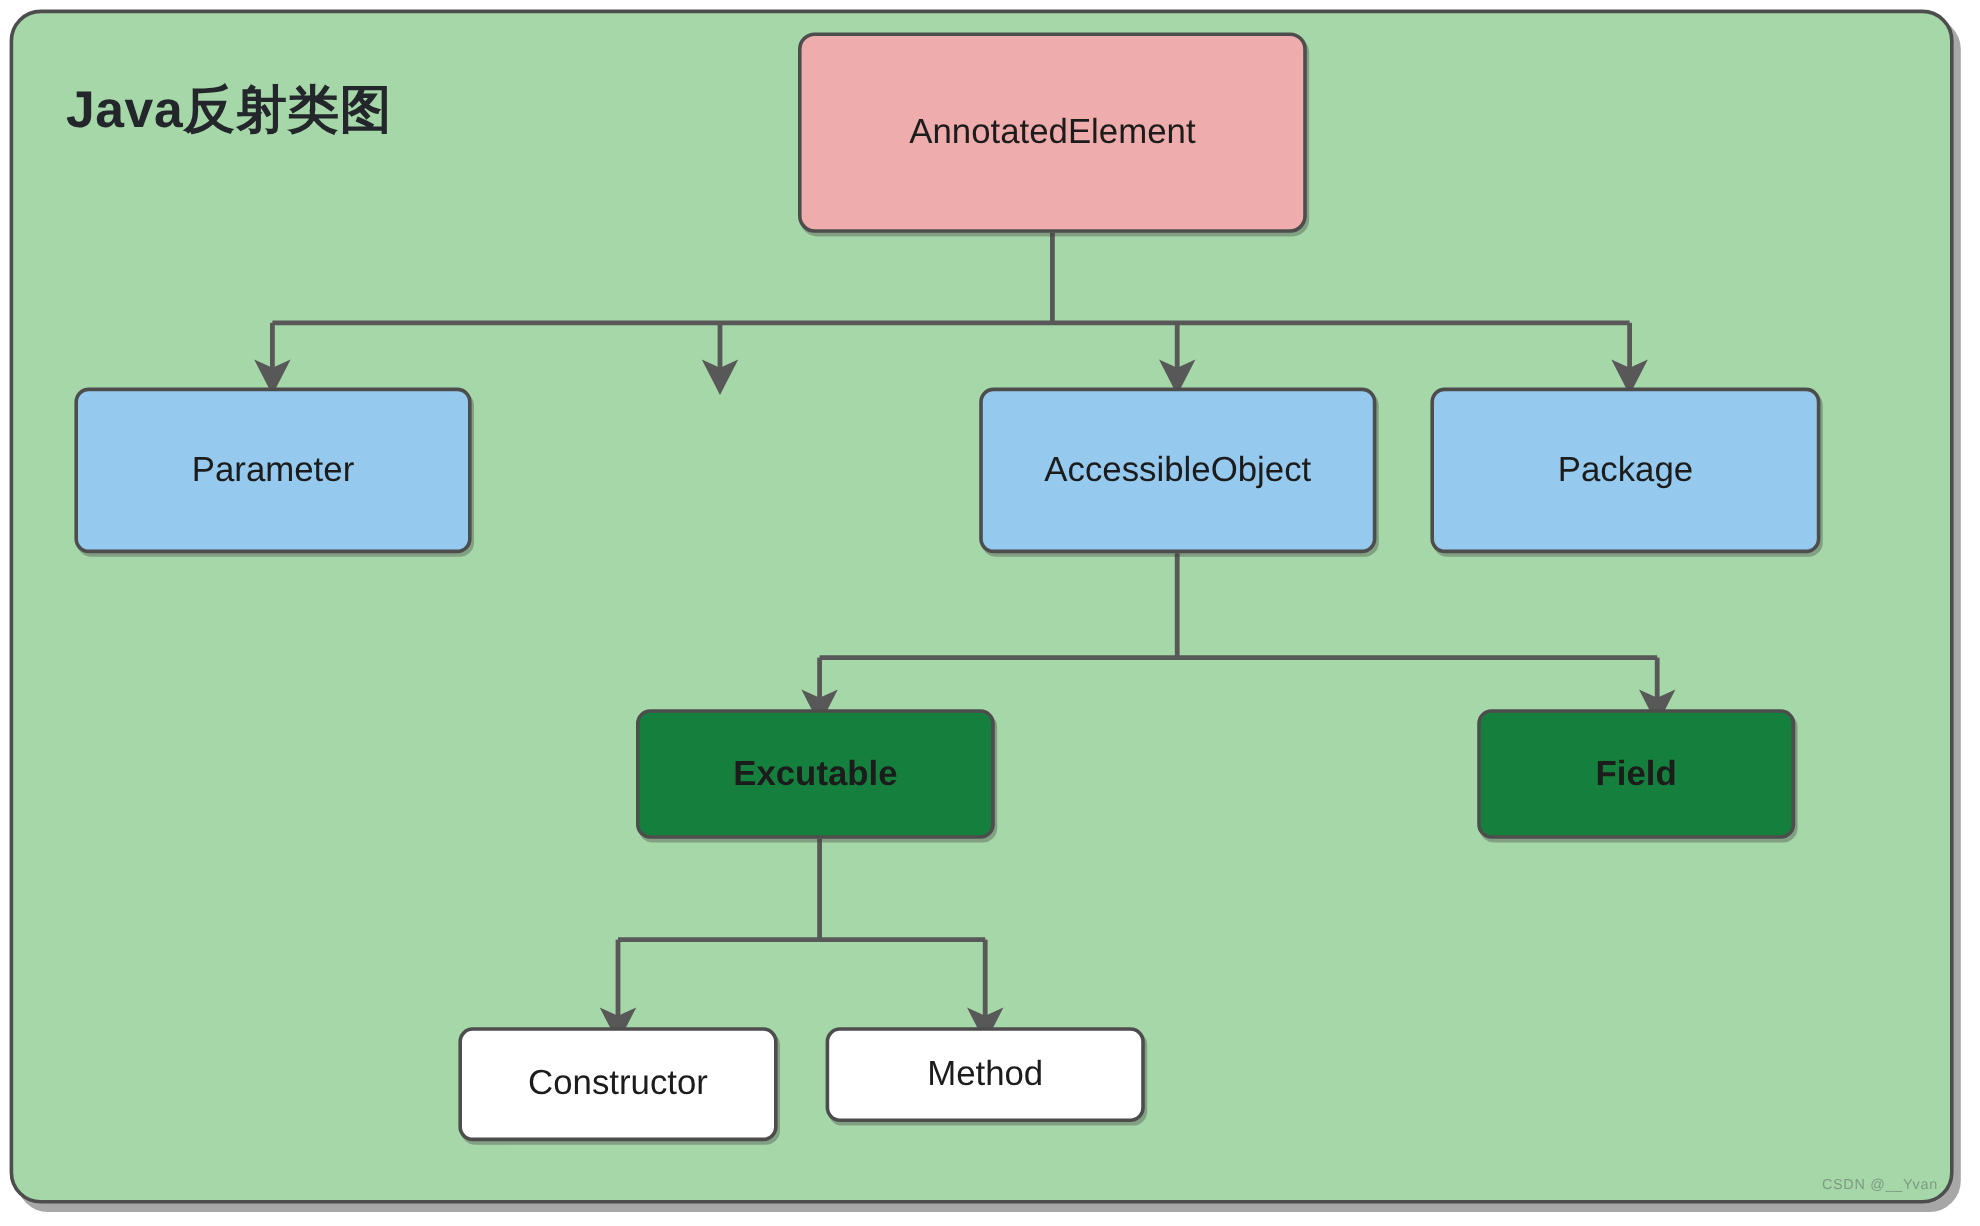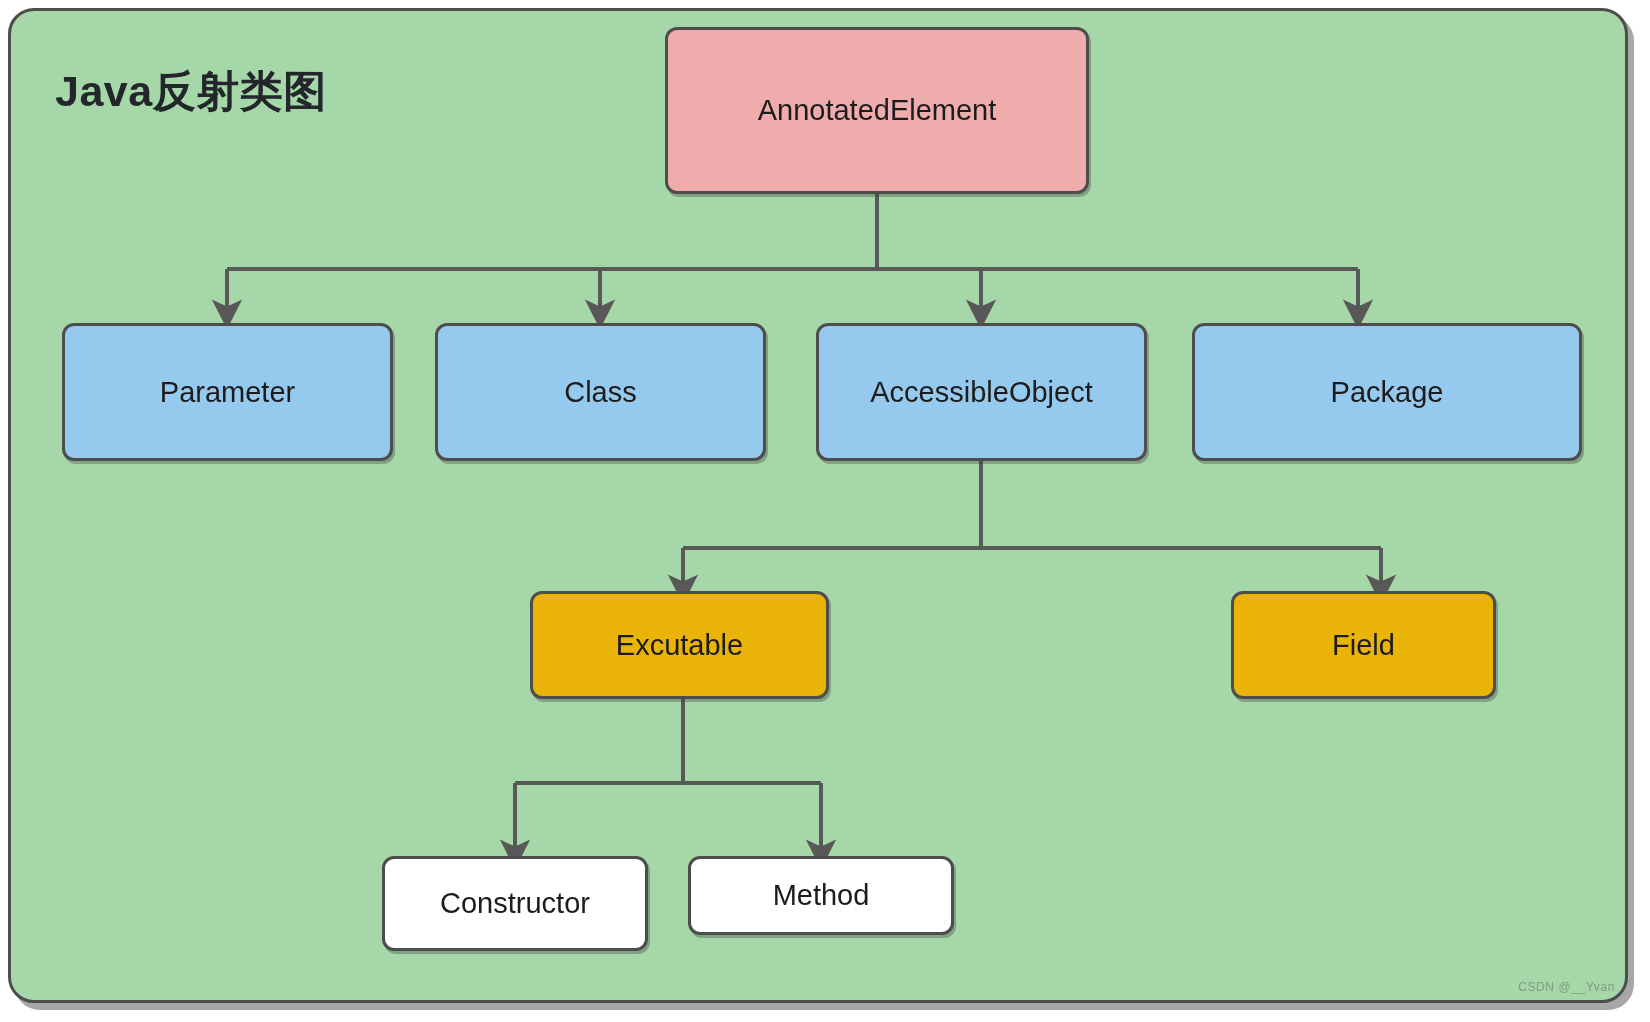--- a/index.html
+++ b/index.html
@@ -72,21 +72,21 @@
     z-index: 3;
   }
 
   .node-label {
     pointer-events: none;
     padding: 0 10px;
   }
 
   .node.lvl-root  { background: #efacac; }
   .node.lvl-two   { background: #95c9ee; }
-  .node.lvl-three { background: #eab308; }
+  .node.lvl-three { background: #15803d; font-weight: bold; }
   .node.lvl-four  { background: #ffffff; }
 
   #watermark {
     position: absolute;
     right: 10px;
     bottom: 6px;
     font-size: 12px;
     color: #7d9c80;
     letter-spacing: 0.6px;
     white-space: nowrap;
@@ -126,37 +126,34 @@
       </g>
 
       <g stroke="#585858" stroke-width="4" fill="none">
         <path d="M672,688 L672,772"></path>
         <path d="M504,772 L810,772"></path>
         <path d="M504,772 L504,843" marker-end="url(#arrowhead)"></path>
         <path d="M810,772 L810,843" marker-end="url(#arrowhead)"></path>
       </g>
     </svg>
 
-    <div class="node lvl-root" style="left:654px; top:16px; width:424px; height:167px;">
+    <div class="node lvl-root" style="left:654px; top:16px; width:424px; height:167px;border-radius:14px;">
       <span class="node-label">AnnotatedElement</span>
     </div>
 
     <div class="node lvl-two" style="left:51px; top:312px; width:331px; height:138px;">
       <span class="node-label">Parameter</span>
     </div>
 
-    <div class="node lvl-two" style="left:424px; top:312px; width:331px; height:138px;">
-      <span class="node-label">Class</span>
-    </div>
 
     <div class="node lvl-two" style="left:805px; top:312px; width:331px; height:138px;">
       <span class="node-label">AccessibleObject</span>
     </div>
 
-    <div class="node lvl-two" style="left:1181px; top:312px; width:390px; height:138px;">
+    <div class="node lvl-two" style="left:1181px; top:312px; width:325px; height:138px;">
       <span class="node-label">Package</span>
     </div>
 
     <div class="node lvl-three" style="left:519px; top:580px; width:299px; height:108px;">
       <span class="node-label">Excutable</span>
     </div>
 
     <div class="node lvl-three" style="left:1220px; top:580px; width:265px; height:108px;">
       <span class="node-label">Field</span>
     </div>

